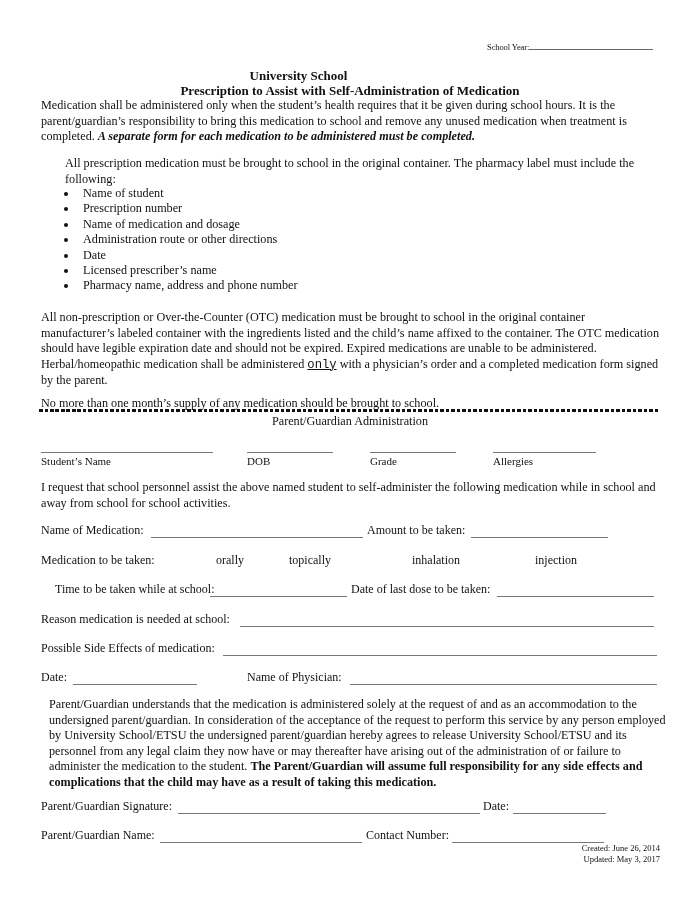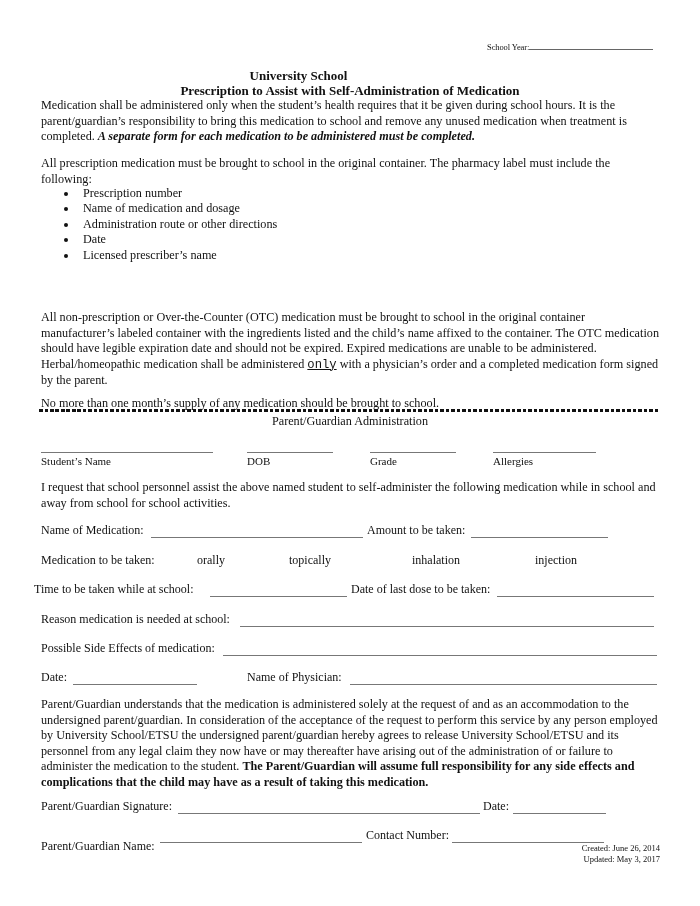--- a/index.html
+++ b/index.html
@@ -9,59 +9,61 @@
       color: #111111; font-size: 12.2px; line-height: 15.5px;
     }
     .abs { position: absolute; }
     .school-year { left: 487px; top: 40px; font-size: 8.5px; letter-spacing: -0.1px; }
     .school-year .uline { display: inline-block; width: 124px; border-bottom: 1px solid #666; height: 8px; vertical-align: baseline; }
     .title1 { left: 0; width: 597px; top: 68px; text-align: center; font-weight: bold; font-size: 13px; }
     .title2 { left: 0; width: 700px; top: 83px; text-align: center; font-weight: bold; font-size: 13px; }
     .para { left: 41px; width: 620px; }
     .p1 { top: 98px; }
     .p1 .emph { font-style: italic; font-weight: bold; text-align: center; }
-    .p2 { top: 156px; }
+    .p2 { top: 156px; margin-left: 24px; }
     .bullets { left: 60px; top: 186px; margin: 0; padding: 0; list-style: none; }
     .bullets li { position: relative; padding-left: 23px; height: 15.4px; }
     .bullets li .dot { position: absolute; left: 4px; top: 6px; width: 4px; height: 4px; border-radius: 50%; background: #111; }
     .p3 { top: 310px; }
     .p3 u { text-decoration: underline; font-family: Liberation Mono, monospace; }
     .p4 { top: 396px; }
     .dots { left: 39px; top: 409px; width: 620px; height: 3px;
       background-image: repeating-linear-gradient(to right, #111 0, #111 3.5px, transparent 3.5px, transparent 5.5px); }
     .section-head { left: 0; width: 700px; top: 414px; text-align: center; }
     .sig-line { border-top: 1px solid #777; height: 0; }
     .small-label { font-size: 11px; }
     .row-label { font-size: 12px; }
     .uline-field { border-bottom: 1px solid #777; height: 0; }
     .p5 { top: 480px; }
-    .p6 { top: 697px; }
+    .p6 { top: 697px; margin-left: 8px; }
     .p6 .strong { font-weight: bold; }
     .footer-meta { left: 540px; width: 120px; text-align: right; font-size: 8.5px; line-height: 11px; }
   </style>
 </head>
 <body>
 
 <div class="abs school-year">
   <span>School Year:</span><span class="uline"></span>
 </div>
 <div class="abs title1">University School</div>
 <div class="abs title2">Prescription to Assist with Self-Administration of Medication</div>
 
 <div class="abs para p1">
   <span>Medication shall be administered only when the student’s health requires that it be given during school hours. It is the parent/guardian’s responsibility to bring this medication to school and remove any unused medication when treatment is completed. </span><span class="emph">A separate form for each medication to be administered must be completed.</span>
 </div>
 <div class="abs para p2">All prescription medication must be brought to school in the original container. The pharmacy label must include the following:</div>
 
 <ul class="abs bullets">
+  <li><span class="dot"></span><span>Name of student</span></li>
   <li><span class="dot"></span><span>Prescription number</span></li>
   <li><span class="dot"></span><span>Name of medication and dosage</span></li>
   <li><span class="dot"></span><span>Administration route or other directions</span></li>
   <li><span class="dot"></span><span>Date</span></li>
   <li><span class="dot"></span><span>Licensed prescriber’s name</span></li>
+  <li><span class="dot"></span><span>Pharmacy name, address and phone number</span></li>
 </ul>
 
 <div class="abs para p3">
   <span>All non-prescription or Over-the-Counter (OTC) medication must be brought to school in the original container manufacturer’s labeled container with the ingredients listed and the child’s name affixed to the container. The OTC medication should have legible expiration date and should not be expired. Expired medications are unable to be administered. Herbal/homeopathic medication shall be administered </span><u>only</u><span> with a physician’s order and a completed medication form signed by the parent.</span>
 </div>
 <div class="abs para p4">No more than one month’s supply of any medication should be brought to school.</div>
 
 <div class="abs dots"></div>
 <div class="abs section-head">Parent/Guardian Administration</div>
 
@@ -75,26 +77,26 @@
 <div class="abs small-label" style="left:493px; top:454px;">Allergies</div>
 
 <div class="abs para p5">I request that school personnel assist the above named student to self-administer the following medication while in school and away from school for school activities.</div>
 
 <div class="abs row-label" style="left:41px; top:523px;">Name of Medication:</div>
 <div class="abs uline-field" style="left:151px; top:537px; width:212px;"></div>
 <div class="abs row-label" style="left:367px; top:523px;">Amount to be taken:</div>
 <div class="abs uline-field" style="left:471px; top:537px; width:137px;"></div>
 
 <div class="abs row-label" style="left:41px; top:553px;">Medication to be taken:</div>
-<div class="abs row-label" style="left:197px; top:553px;">orally</div>
+<div class="abs row-label" style="left:216px; top:553px;">orally</div>
 <div class="abs row-label" style="left:289px; top:553px;">topically</div>
 <div class="abs row-label" style="left:412px; top:553px;">inhalation</div>
 <div class="abs row-label" style="left:535px; top:553px;">injection</div>
 
-<div class="abs row-label" style="left:34px; top:582px;">Time to be taken while at school:</div>
+<div class="abs row-label" style="left:55px; top:582px;">Time to be taken while at school:</div>
 <div class="abs uline-field" style="left:210px; top:596px; width:137px;"></div>
 <div class="abs row-label" style="left:351px; top:582px;">Date of last dose to be taken:</div>
 <div class="abs uline-field" style="left:497px; top:596px; width:157px;"></div>
 
 <div class="abs row-label" style="left:41px; top:612px;">Reason medication is needed at school:</div>
 <div class="abs uline-field" style="left:240px; top:626px; width:414px;"></div>
 
 <div class="abs row-label" style="left:41px; top:641px;">Possible Side Effects of medication:</div>
 <div class="abs uline-field" style="left:223px; top:655px; width:434px;"></div>
 
@@ -105,19 +107,19 @@
 
 <div class="abs para p6">
   <span>Parent/Guardian understands that the medication is administered solely at the request of and as an accommodation to the undersigned parent/guardian. In consideration of the acceptance of the request to perform this service by any person employed by University School/ETSU the undersigned parent/guardian hereby agrees to release University School/ETSU and its personnel from any legal claim they now have or may thereafter have arising out of the administration of or failure to administer the medication to the student. </span><span class="strong">The Parent/Guardian will assume full responsibility for any side effects and complications that the child may have as a result of taking this medication.</span>
 </div>
 
 <div class="abs row-label" style="left:41px; top:799px;">Parent/Guardian Signature:</div>
 <div class="abs uline-field" style="left:178px; top:813px; width:302px;"></div>
 <div class="abs row-label" style="left:483px; top:799px;">Date:</div>
 <div class="abs uline-field" style="left:513px; top:813px; width:93px;"></div>
 
-<div class="abs row-label" style="left:41px; top:828px;margin-top:11px;">Parent/Guardian Name:</div>
+<div class="abs row-label" style="left:41px; top:828px;">Parent/Guardian Name:</div>
 <div class="abs uline-field" style="left:160px; top:842px; width:202px;"></div>
 <div class="abs row-label" style="left:366px; top:828px;">Contact Number:</div>
 <div class="abs uline-field" style="left:452px; top:842px; width:152px;"></div>
 
 <div class="abs footer-meta" style="top:843px;">Created: June 26, 2014</div>
 <div class="abs footer-meta" style="top:854px;">Updated: May 3, 2017</div>
 
 </body></html>

